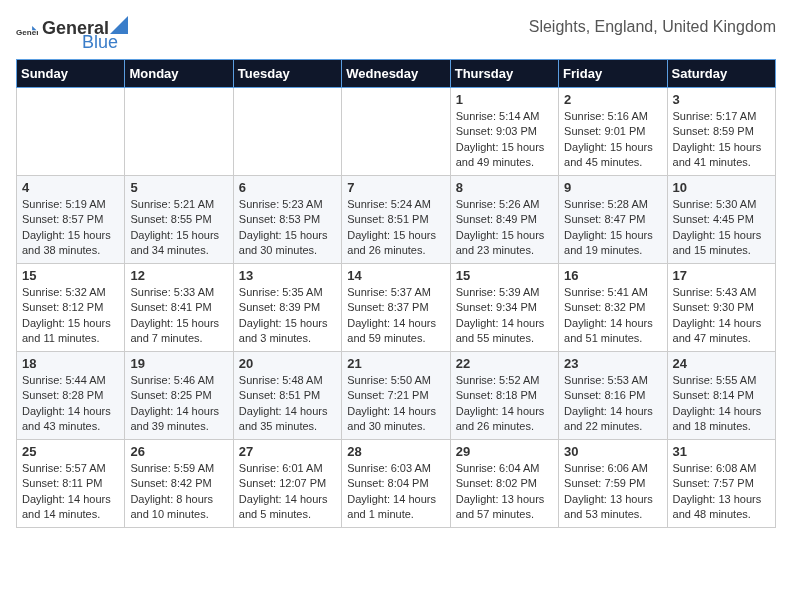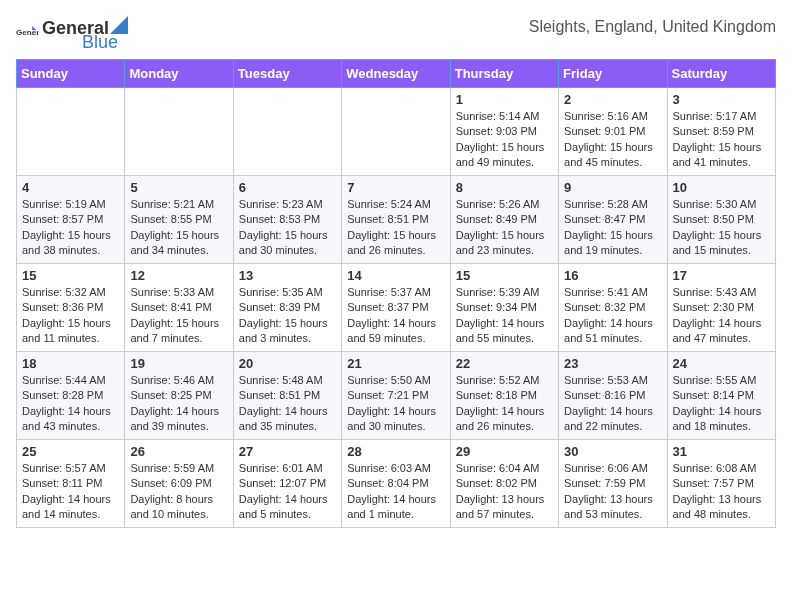--- a/index.html
+++ b/index.html
@@ -52,21 +52,21 @@
       color: #555;
       margin-top: 2px;
       text-align: center;
     }
     .calendar-table {
       width: 100%;
       border-collapse: collapse;
       table-layout: fixed;
     }
     .calendar-table th {
-      background-color: #8b5cf6;
+      background-color: #0f172a;
       color: #fff;
       font-size: 13px;
       font-weight: bold;
       padding: 6px 4px;
       text-align: left;
       border: 1px solid #5a9de0;
     }
     .calendar-table td {
       border: 1px solid #ccc;
       vertical-align: top;
@@ -208,31 +208,31 @@
           <div class="cell-content">
             <div>Sunrise: 5:28 AM</div>
             <div>Sunset: 8:47 PM</div>
             <div>Daylight: 15 hours and 19 minutes.</div>
           </div>
         </td>
         <td>
           <span class="day-number">10</span>
           <div class="cell-content">
             <div>Sunrise: 5:30 AM</div>
-            <div>Sunset: 8:50 PM</div>
+            <div>Sunset: 4:45 PM</div>
             <div>Daylight: 15 hours and 15 minutes.</div>
           </div>
         </td>
       </tr>
       <tr>
         <td>
           <span class="day-number">15</span>
           <div class="cell-content">
             <div>Sunrise: 5:32 AM</div>
-            <div>Sunset: 8:36 PM</div>
+            <div>Sunset: 8:12 PM</div>
             <div>Daylight: 15 hours and 11 minutes.</div>
           </div>
         </td>
         <td>
           <span class="day-number">12</span>
           <div class="cell-content">
             <div>Sunrise: 5:33 AM</div>
             <div>Sunset: 8:41 PM</div>
             <div>Daylight: 15 hours and 7 minutes.</div>
           </div>
@@ -266,21 +266,21 @@
           <div class="cell-content">
             <div>Sunrise: 5:41 AM</div>
             <div>Sunset: 8:32 PM</div>
             <div>Daylight: 14 hours and 51 minutes.</div>
           </div>
         </td>
         <td>
           <span class="day-number">17</span>
           <div class="cell-content">
             <div>Sunrise: 5:43 AM</div>
-            <div>Sunset: 2:30 PM</div>
+            <div>Sunset: 9:30 PM</div>
             <div>Daylight: 14 hours and 47 minutes.</div>
           </div>
         </td>
       </tr>
       <tr>
         <td>
           <span class="day-number">18</span>
           <div class="cell-content">
             <div>Sunrise: 5:44 AM</div>
             <div>Sunset: 8:28 PM</div>
@@ -342,21 +342,21 @@
           <div class="cell-content">
             <div>Sunrise: 5:57 AM</div>
             <div>Sunset: 8:11 PM</div>
             <div>Daylight: 14 hours and 14 minutes.</div>
           </div>
         </td>
         <td>
           <span class="day-number">26</span>
           <div class="cell-content">
             <div>Sunrise: 5:59 AM</div>
-            <div>Sunset: 6:09 PM</div>
+            <div>Sunset: 8:42 PM</div>
             <div>Daylight: 8 hours and 10 minutes.</div>
           </div>
         </td>
         <td>
           <span class="day-number">27</span>
           <div class="cell-content">
             <div>Sunrise: 6:01 AM</div>
             <div>Sunset: 12:07 PM</div>
             <div>Daylight: 14 hours and 5 minutes.</div>
           </div>

